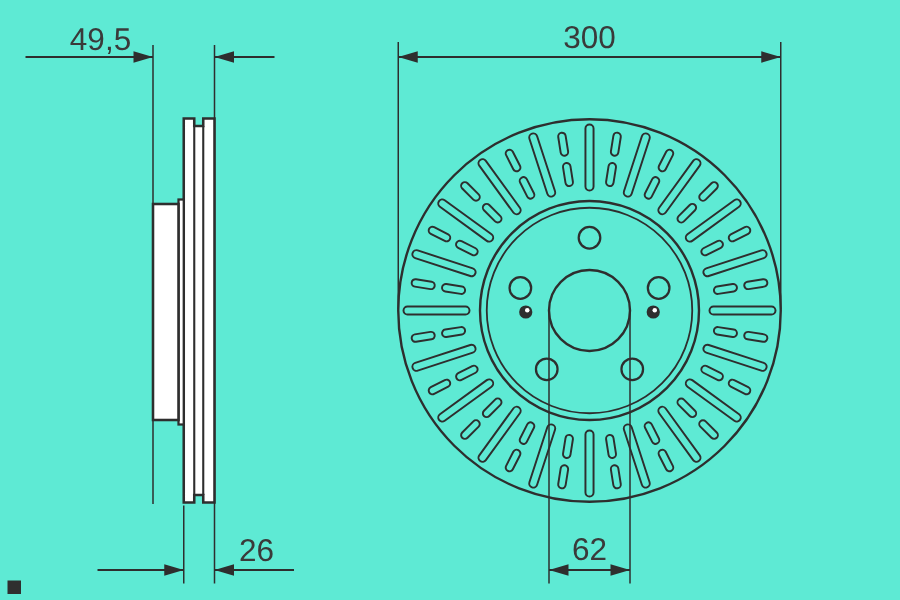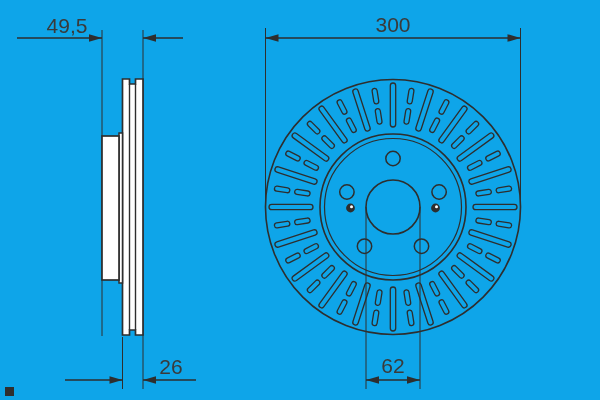--- a/index.html
+++ b/index.html
@@ -1,16 +1,16 @@
 <!DOCTYPE html>
 <html><head>
 <meta charset="utf-8">
 <style>
   html,body{margin:0;padding:0;background:#ffffff;}
-  .stage{position:relative;width:600px;height:400px;background:#0ea5e9;overflow:hidden;
+  .stage{position:relative;width:600px;height:400px;background:#5eead4;overflow:hidden;
          font-family:"Liberation Sans", sans-serif;}
   svg text{font-family:"Liberation Sans", sans-serif;}
 </style>
 </head>
 <body>
 
 <div class="stage">
 <svg width="600" height="400" viewBox="0 0 600 400">
 
   <g stroke="#2e2e2e" fill="none">

